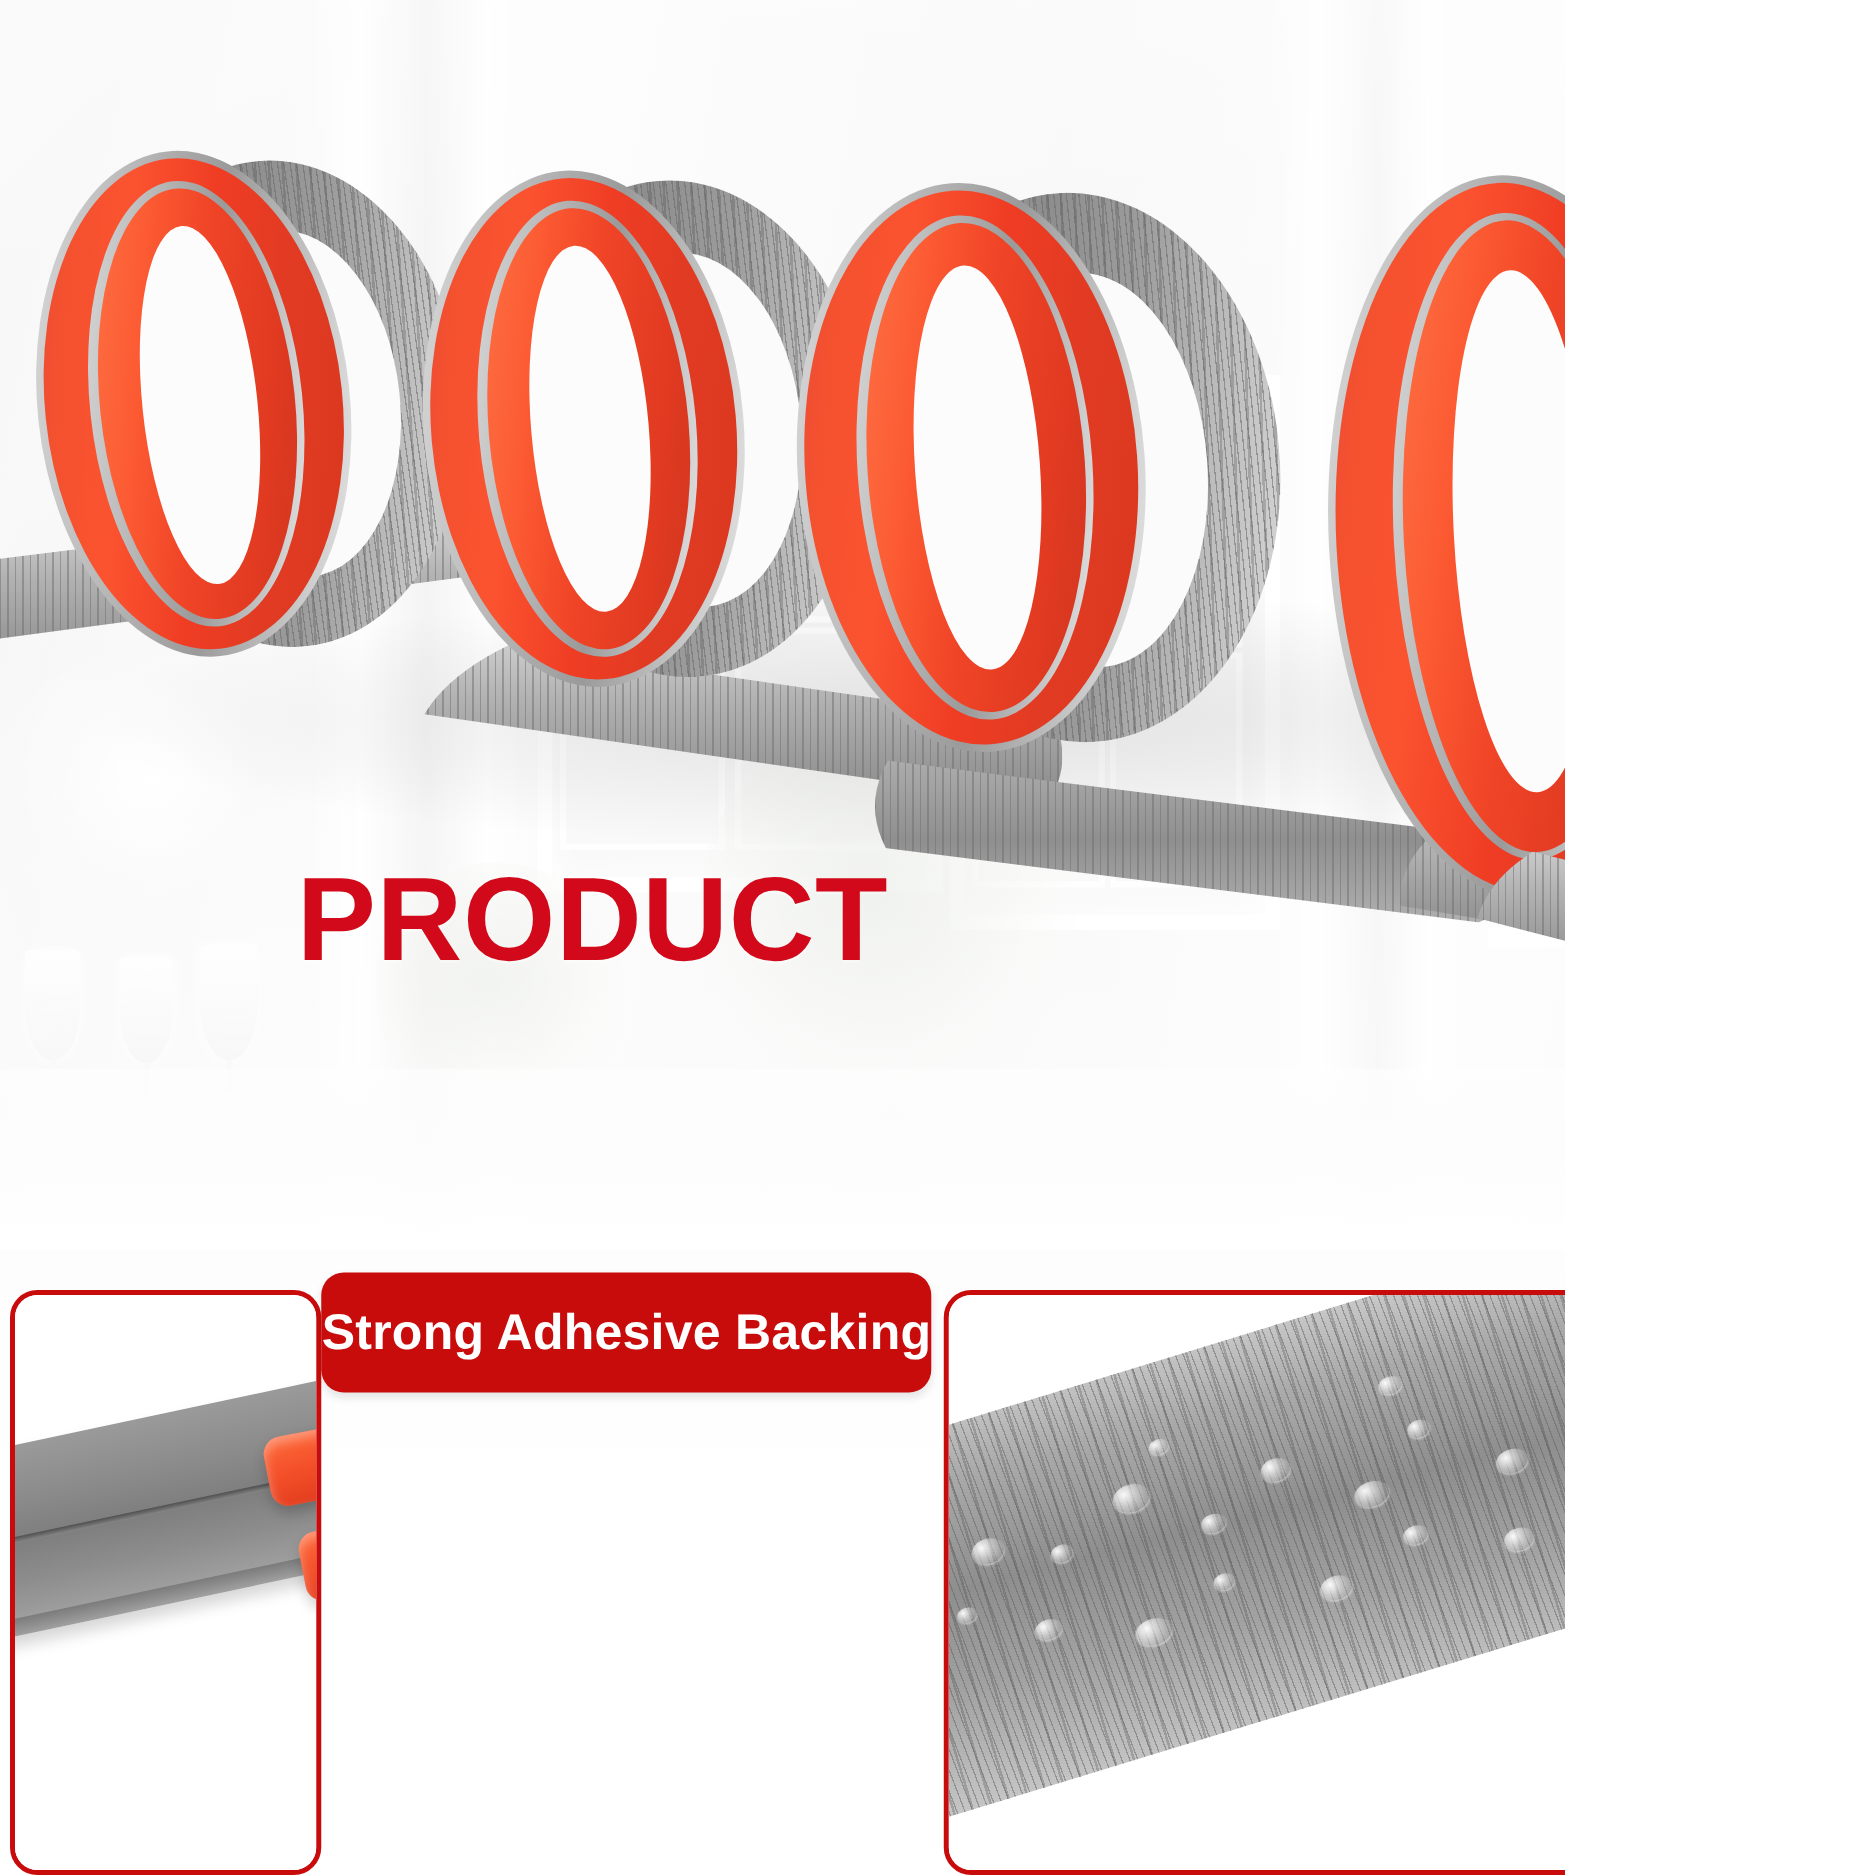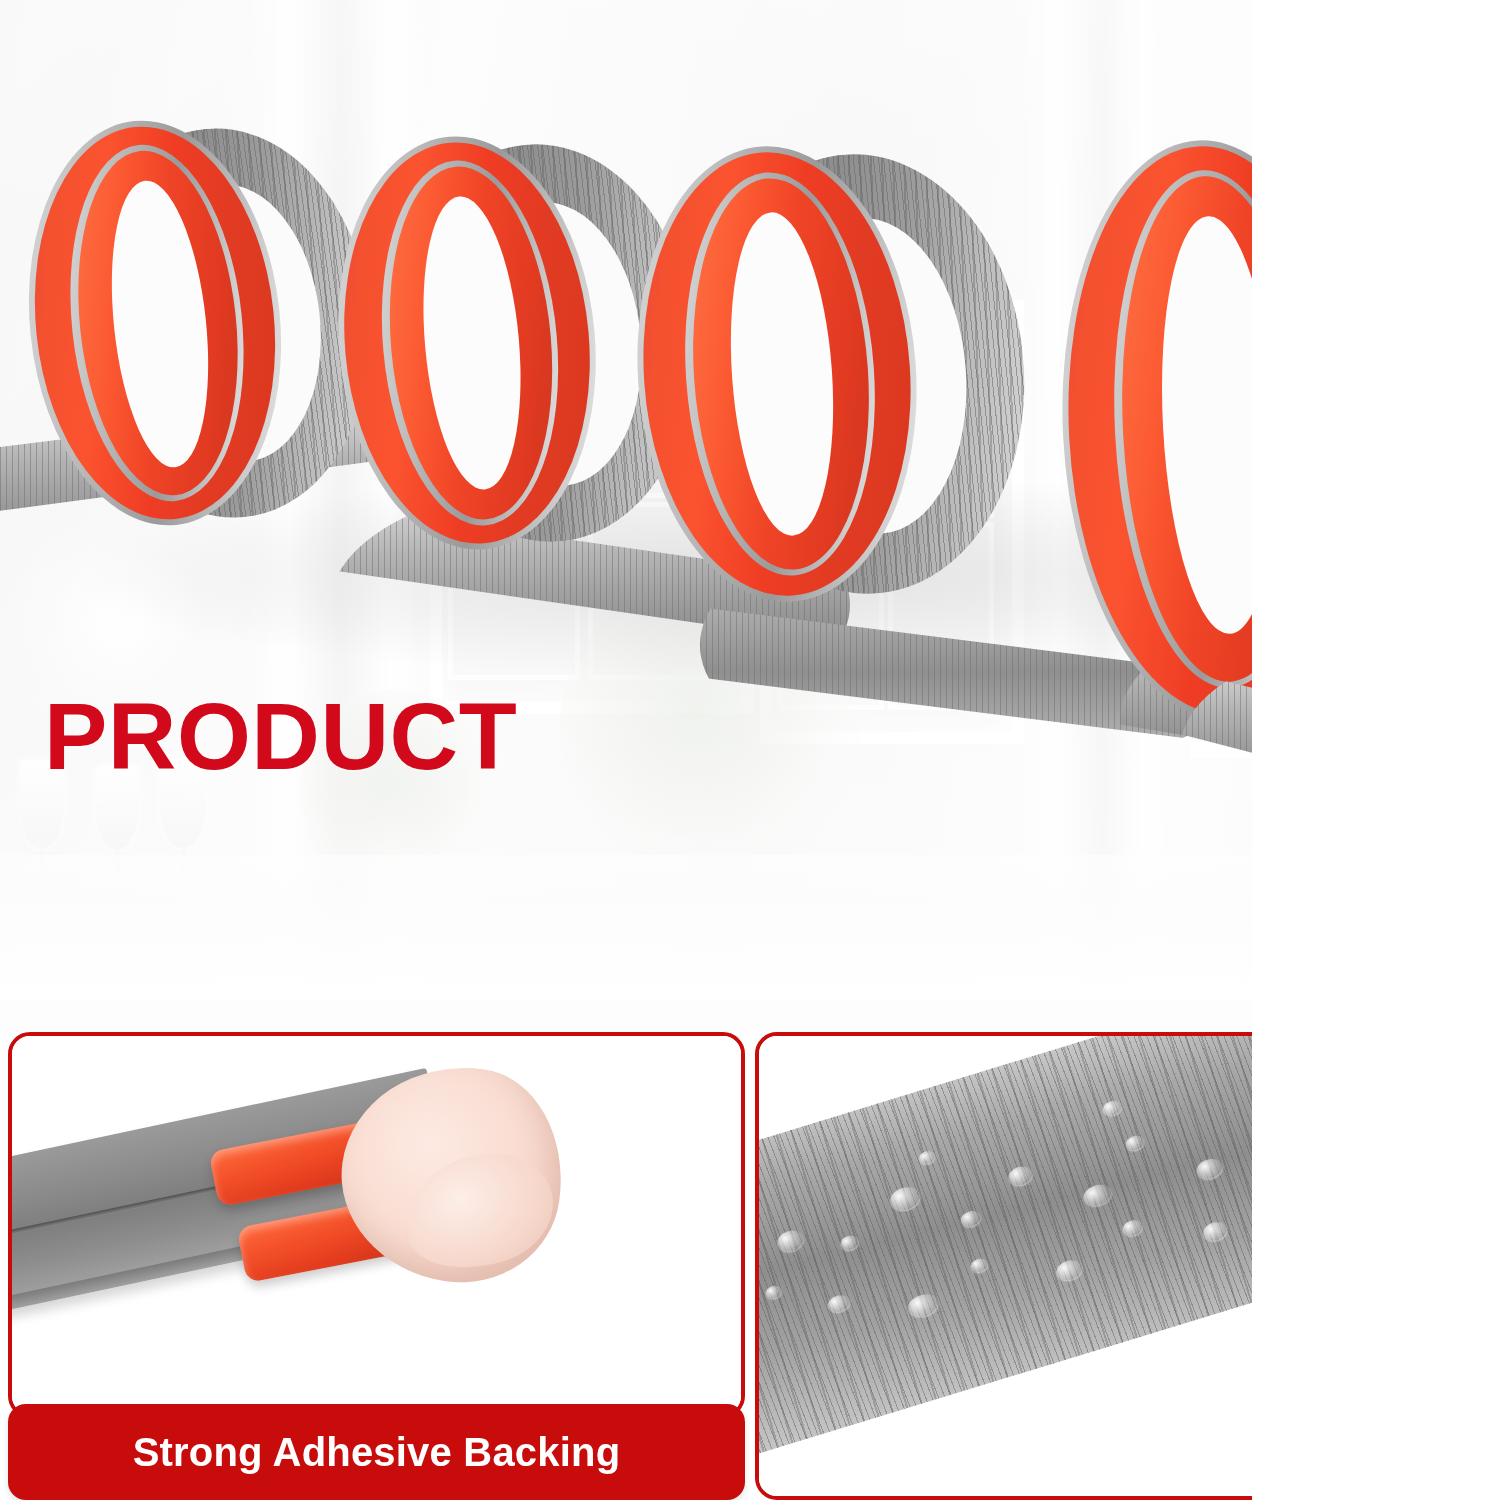--- a/index.html
+++ b/index.html
@@ -8,20 +8,21 @@
     font-family:"Liberation Sans", sans-serif;
     background:#ffffff;
     position:relative;
   }
 
   
   #poster{
     position:absolute;inset:0;width:1252px;height:1500px;
     background:#f7f7f7;
     overflow:hidden;
+    text-align:center;
   }
 
   
   .bg-scene{position:absolute;inset:0;overflow:hidden;background:
       linear-gradient(180deg,#fdfdfd 0%,#f4f4f4 40%,#fafafa 72%,#ffffff 100%);}
   .bg-wall{position:absolute;left:0;top:0;width:1500px;height:1000px;
     background:linear-gradient(100deg,#f2f2f2 0%,#fbfbfb 28%,#f5f5f5 52%,#fcfcfc 78%,#f3f3f3 100%);}
   .bg-curtainA{position:absolute;left:250px;top:0;width:175px;height:1000px;
     background:linear-gradient(90deg,rgba(255,255,255,0) 0%,rgba(255,255,255,.95) 22%,rgba(236,236,236,.8) 52%,rgba(255,255,255,.95) 80%,rgba(255,255,255,0) 100%);}
   .bg-curtainB{position:absolute;left:1020px;top:0;width:150px;height:1000px;
@@ -105,21 +106,21 @@
   .headline .l2{display:block;}
   .subhead{
     position:absolute;left:44px;top:925px;width:1200px;
     font-size:52px;line-height:1.05;color:#111111;font-weight:400;
     letter-spacing:-.2px;
   }
 
   
   .panels{position:absolute;left:0;top:1032px;width:1500px;height:468px;
     display:flex;gap:10px;padding:0 8px;box-sizing:border-box;}
-  .panel{position:relative;flex:1 1 0;display:flex;flex-direction:column;}
+  .panel{position:relative;flex:1 1 0;display:flex;flex-direction:row;}
   .panel-frame{
     position:relative;flex:1 1 auto;
     border:4px solid #C80C0C;border-radius:22px;background:#ffffff;
     overflow:hidden;
   }
   .panel-photo{position:absolute;inset:0;overflow:hidden;background:#ffffff;}
 
   
   .p1-strip{position:absolute;left:-30px;top:128px;width:470px;height:150px;
     transform:rotate(-12deg);transform-origin:0 50%;

